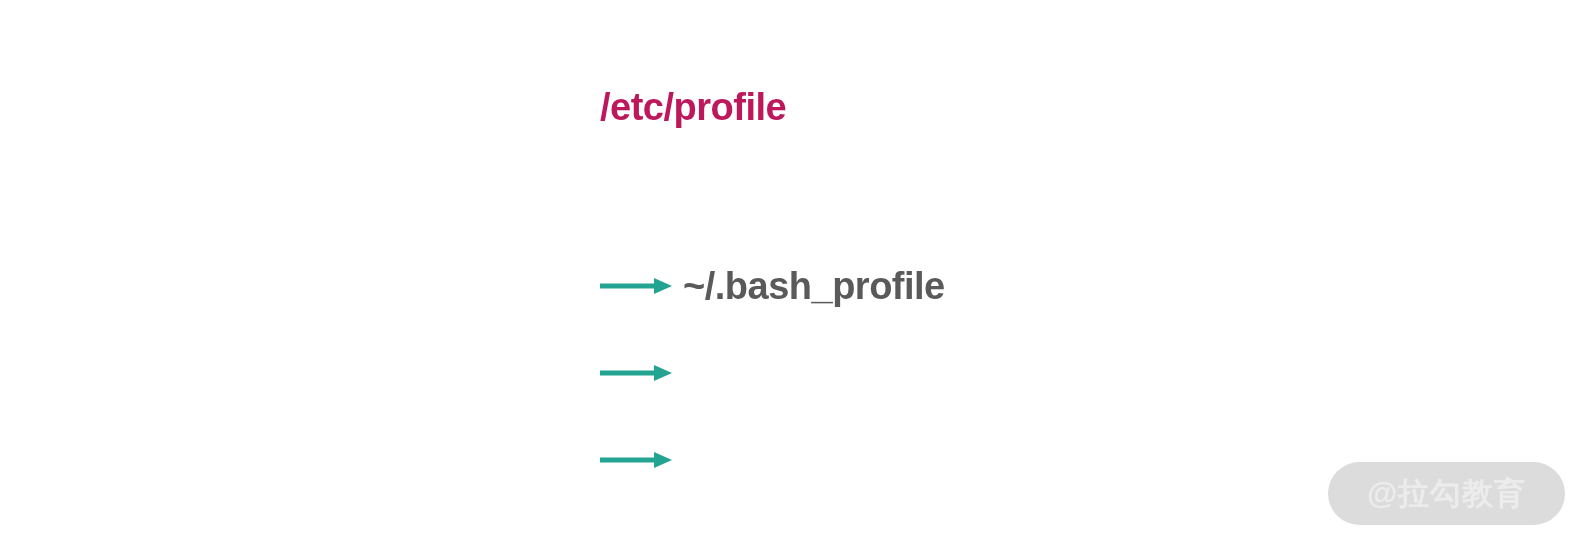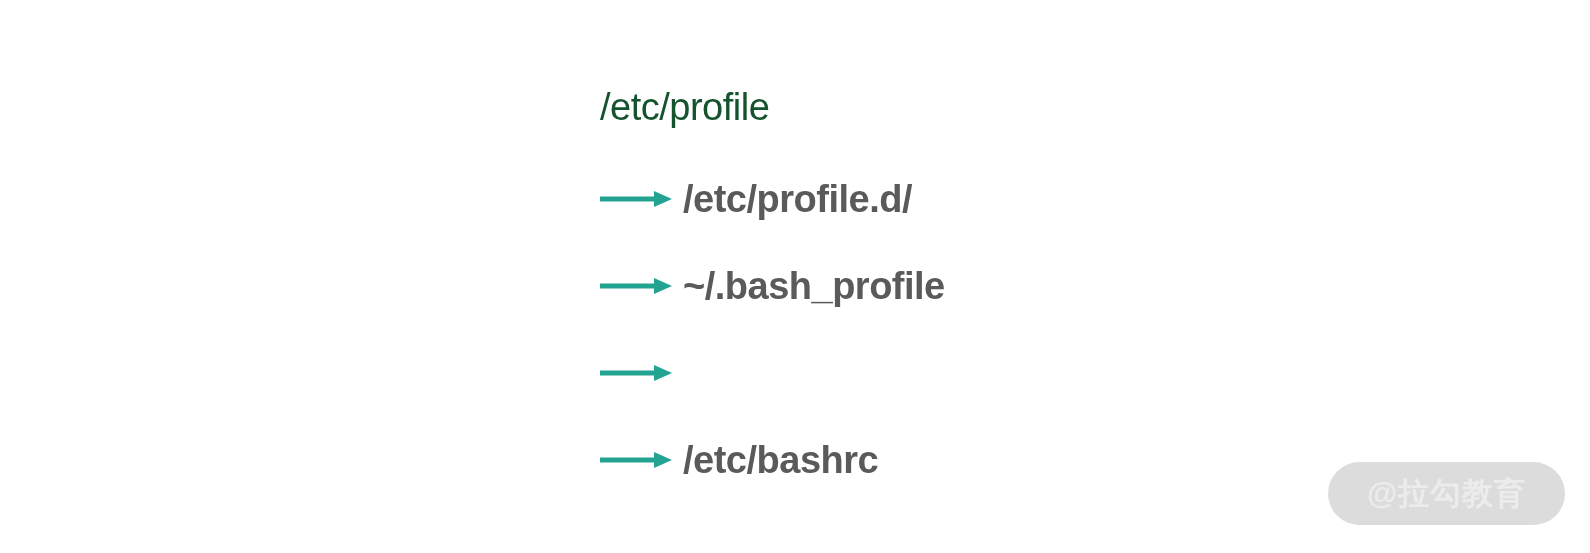--- a/index.html
+++ b/index.html
@@ -19,22 +19,22 @@
     height: 553px;
     background: #ffffff;
   }
 
   
   .root-title {
     position: absolute;
     left: 600px;
     top: 84px;
     font-size: 38px;
-    font-weight: normal;
-    color: #14532d;
+    font-weight: bold;
+    color: #be185d;
     letter-spacing: -0.5px;
     white-space: nowrap;
     line-height: 46px;
   }
 
   
   .arrow-row {
     position: absolute;
     left: 600px;
     display: flex;
@@ -85,29 +85,20 @@
     white-space: nowrap;
   }
 </style>
 </head>
 <body>
 
 <div class="canvas">
 
   <div class="root-title">/etc/profile</div>
 
-  <div class="arrow-row row-1">
-    <span class="arrow-icon">
-      <svg width="72" height="20" viewBox="0 0 72 20" xmlns="http://www.w3.org/2000/svg">
-        <rect x="0" y="7.5" width="58" height="5" fill="#23a392"></rect>
-        <polygon points="54,2 72,10 54,18" fill="#23a392"></polygon>
-      </svg>
-    </span>
-    <span class="row-label">/etc/profile.d/</span>
-  </div>
 
   <div class="arrow-row row-2">
     <span class="arrow-icon">
       <svg width="72" height="20" viewBox="0 0 72 20" xmlns="http://www.w3.org/2000/svg">
         <rect x="0" y="7.5" width="58" height="5" fill="#23a392"></rect>
         <polygon points="54,2 72,10 54,18" fill="#23a392"></polygon>
       </svg>
     </span>
     <span class="row-label">~/.bash_profile</span>
   </div>
@@ -121,20 +112,19 @@
     </span>
   </div>
 
   <div class="arrow-row row-4">
     <span class="arrow-icon">
       <svg width="72" height="20" viewBox="0 0 72 20" xmlns="http://www.w3.org/2000/svg">
         <rect x="0" y="7.5" width="58" height="5" fill="#23a392"></rect>
         <polygon points="54,2 72,10 54,18" fill="#23a392"></polygon>
       </svg>
     </span>
-    <span class="row-label">/etc/bashrc</span>
   </div>
 
   <div class="watermark">
     <span class="watermark-text">@拉勾教育</span>
   </div>
 
 </div>
 
 </body></html>

